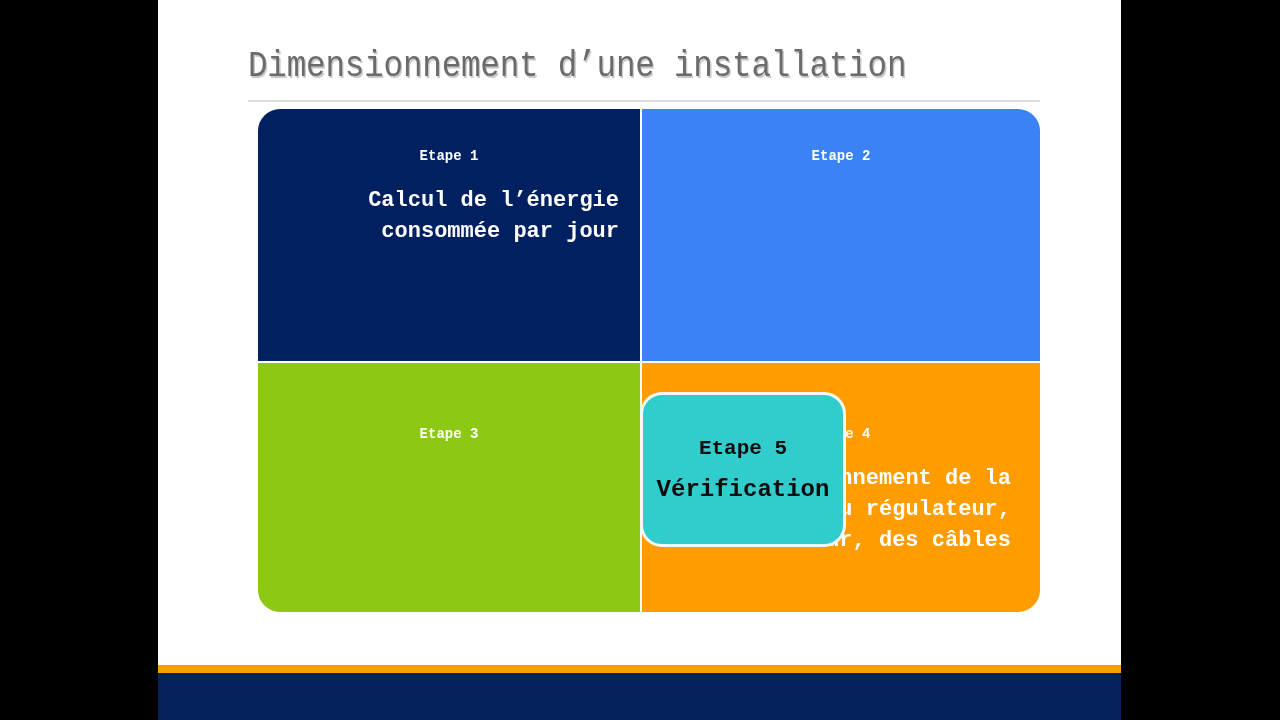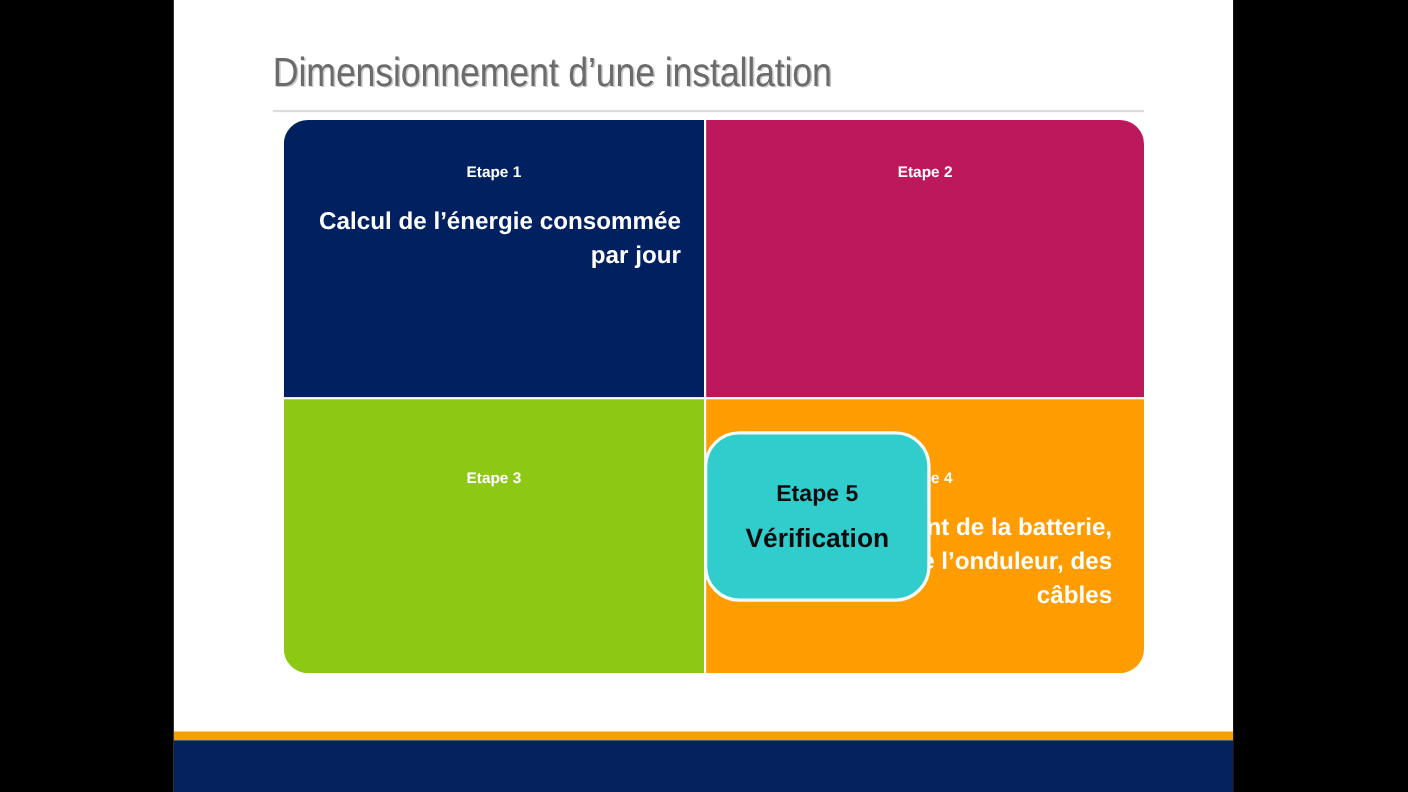--- a/index.html
+++ b/index.html
@@ -8,21 +8,21 @@
     background: #000000;
     width: 1280px;
     height: 720px;
     overflow: hidden;
   }
   #stage {
     position: relative;
     width: 1280px;
     height: 656px;
     background: #000000;
-    font-family: Liberation Sans, sans-serif;
+    font-family: Liberation Mono, monospace;
   }
   
   #slide {
     position: absolute;
     left: 158px;
     top: 0px;
     width: 963px;
     height: 720px;
     background: #ffffff;
     overflow: hidden;
@@ -93,21 +93,21 @@
   #q4 { left: 384px; top: 254px; width: 398px; height: 249px; padding-top: 58px; }
 
   
   #center {
     position: absolute;
     left: 382px;
     top: 283px;
     width: 206px;
     height: 155px;
     box-sizing: border-box;
-    border-radius: 32px;
+    border-radius: 22px;
     border: 3px solid #f3f9f9;
     display: flex;
     flex-direction: column;
     align-items: center;
     justify-content: center;
     color: #0d0d0d;
   }
   #center .step {
     font-size: 21px;
     font-weight: bold;
@@ -148,21 +148,21 @@
 
     <div id="title-rule" style="background: rgb(220, 220, 220);"></div>
 
     <div id="matrix">
 
       <div class="quad" id="q1" style="background: rgb(0, 32, 96); color: rgb(255, 255, 255);">
         <div class="step">Etape 1</div>
         <div class="desc">Calcul de l’énergie consommée par jour</div>
       </div>
 
-      <div class="quad" id="q2" style="background: #be185d; color: rgb(255, 255, 255);">
+      <div class="quad" id="q2" style="background: #3b82f6; color: rgb(255, 255, 255);">
         <div class="step">Etape 2</div>
       </div>
 
       <div class="quad" id="q3" style="background: rgb(140, 200, 20); color: rgb(255, 255, 255); gap: 31px;">
         <div class="step">Etape 3</div>
       </div>
 
       <div class="quad" id="q4" style="background: rgb(255, 156, 0); color: rgb(255, 255, 255);">
         <div class="step">Etape 4</div>
         <div class="desc">Dimensionnement de la batterie, du régulateur, de l’onduleur, des câbles</div>

